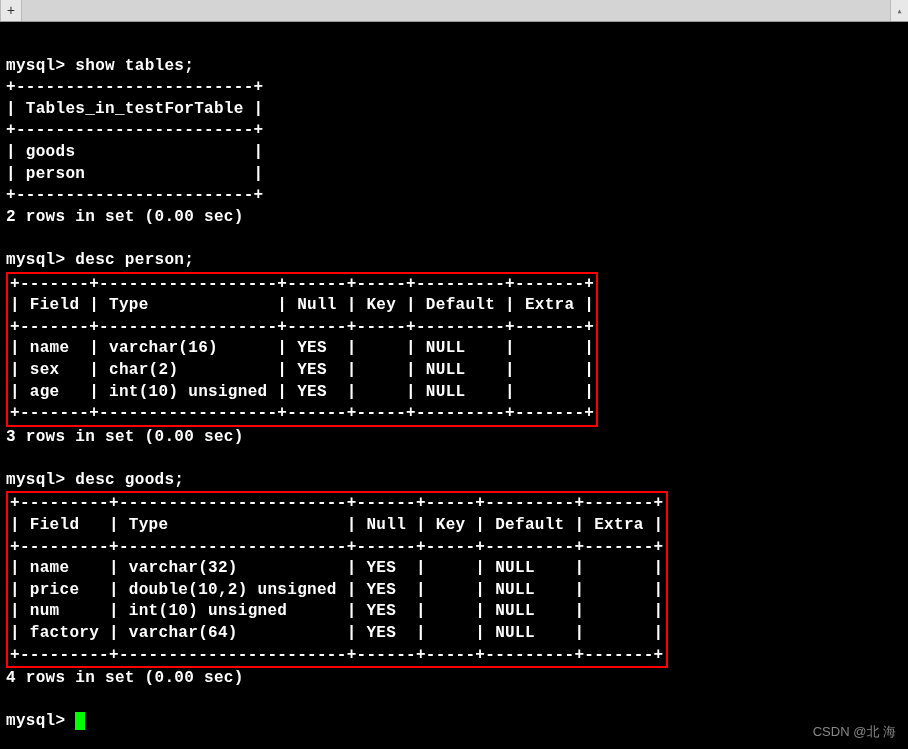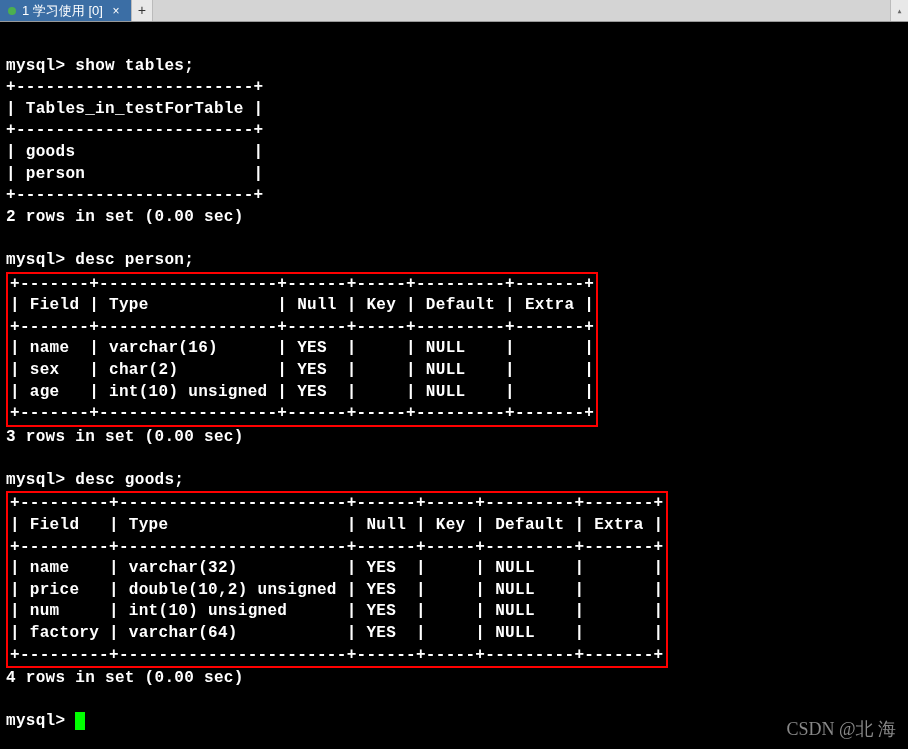--- a/index.html
+++ b/index.html
@@ -87,33 +87,28 @@
       width: 10px;
       height: 18px;
       background: #00ff00;
       vertical-align: text-bottom;
     }
     .watermark {
       position: absolute;
       bottom: 8px;
       right: 12px;
       color: #888;
-      font-size: 18px;
-      font-family: Liberation Serif, serif;
+      font-size: 13px;
+      font-family: Liberation Sans, sans-serif;
     }
   </style>
 </head>
 <body>
 
 <div class="tab-bar">
-  <div class="tab">
-    <span class="tab-dot"></span>
-    <span>1 学习使用 [0]</span>
-    <span class="tab-close">×</span>
-  </div>
   <div class="tab-add">+</div>
   <div class="scroll-top">▴</div>
 </div>
 
 <div class="terminal">
 <span>mysql&gt;</span> <span>show tables;</span>
 <span>+------------------------+</span>
 <span>| Tables_in_testForTable |</span>
 <span>+------------------------+</span>
 <span>| goods                  |</span>

